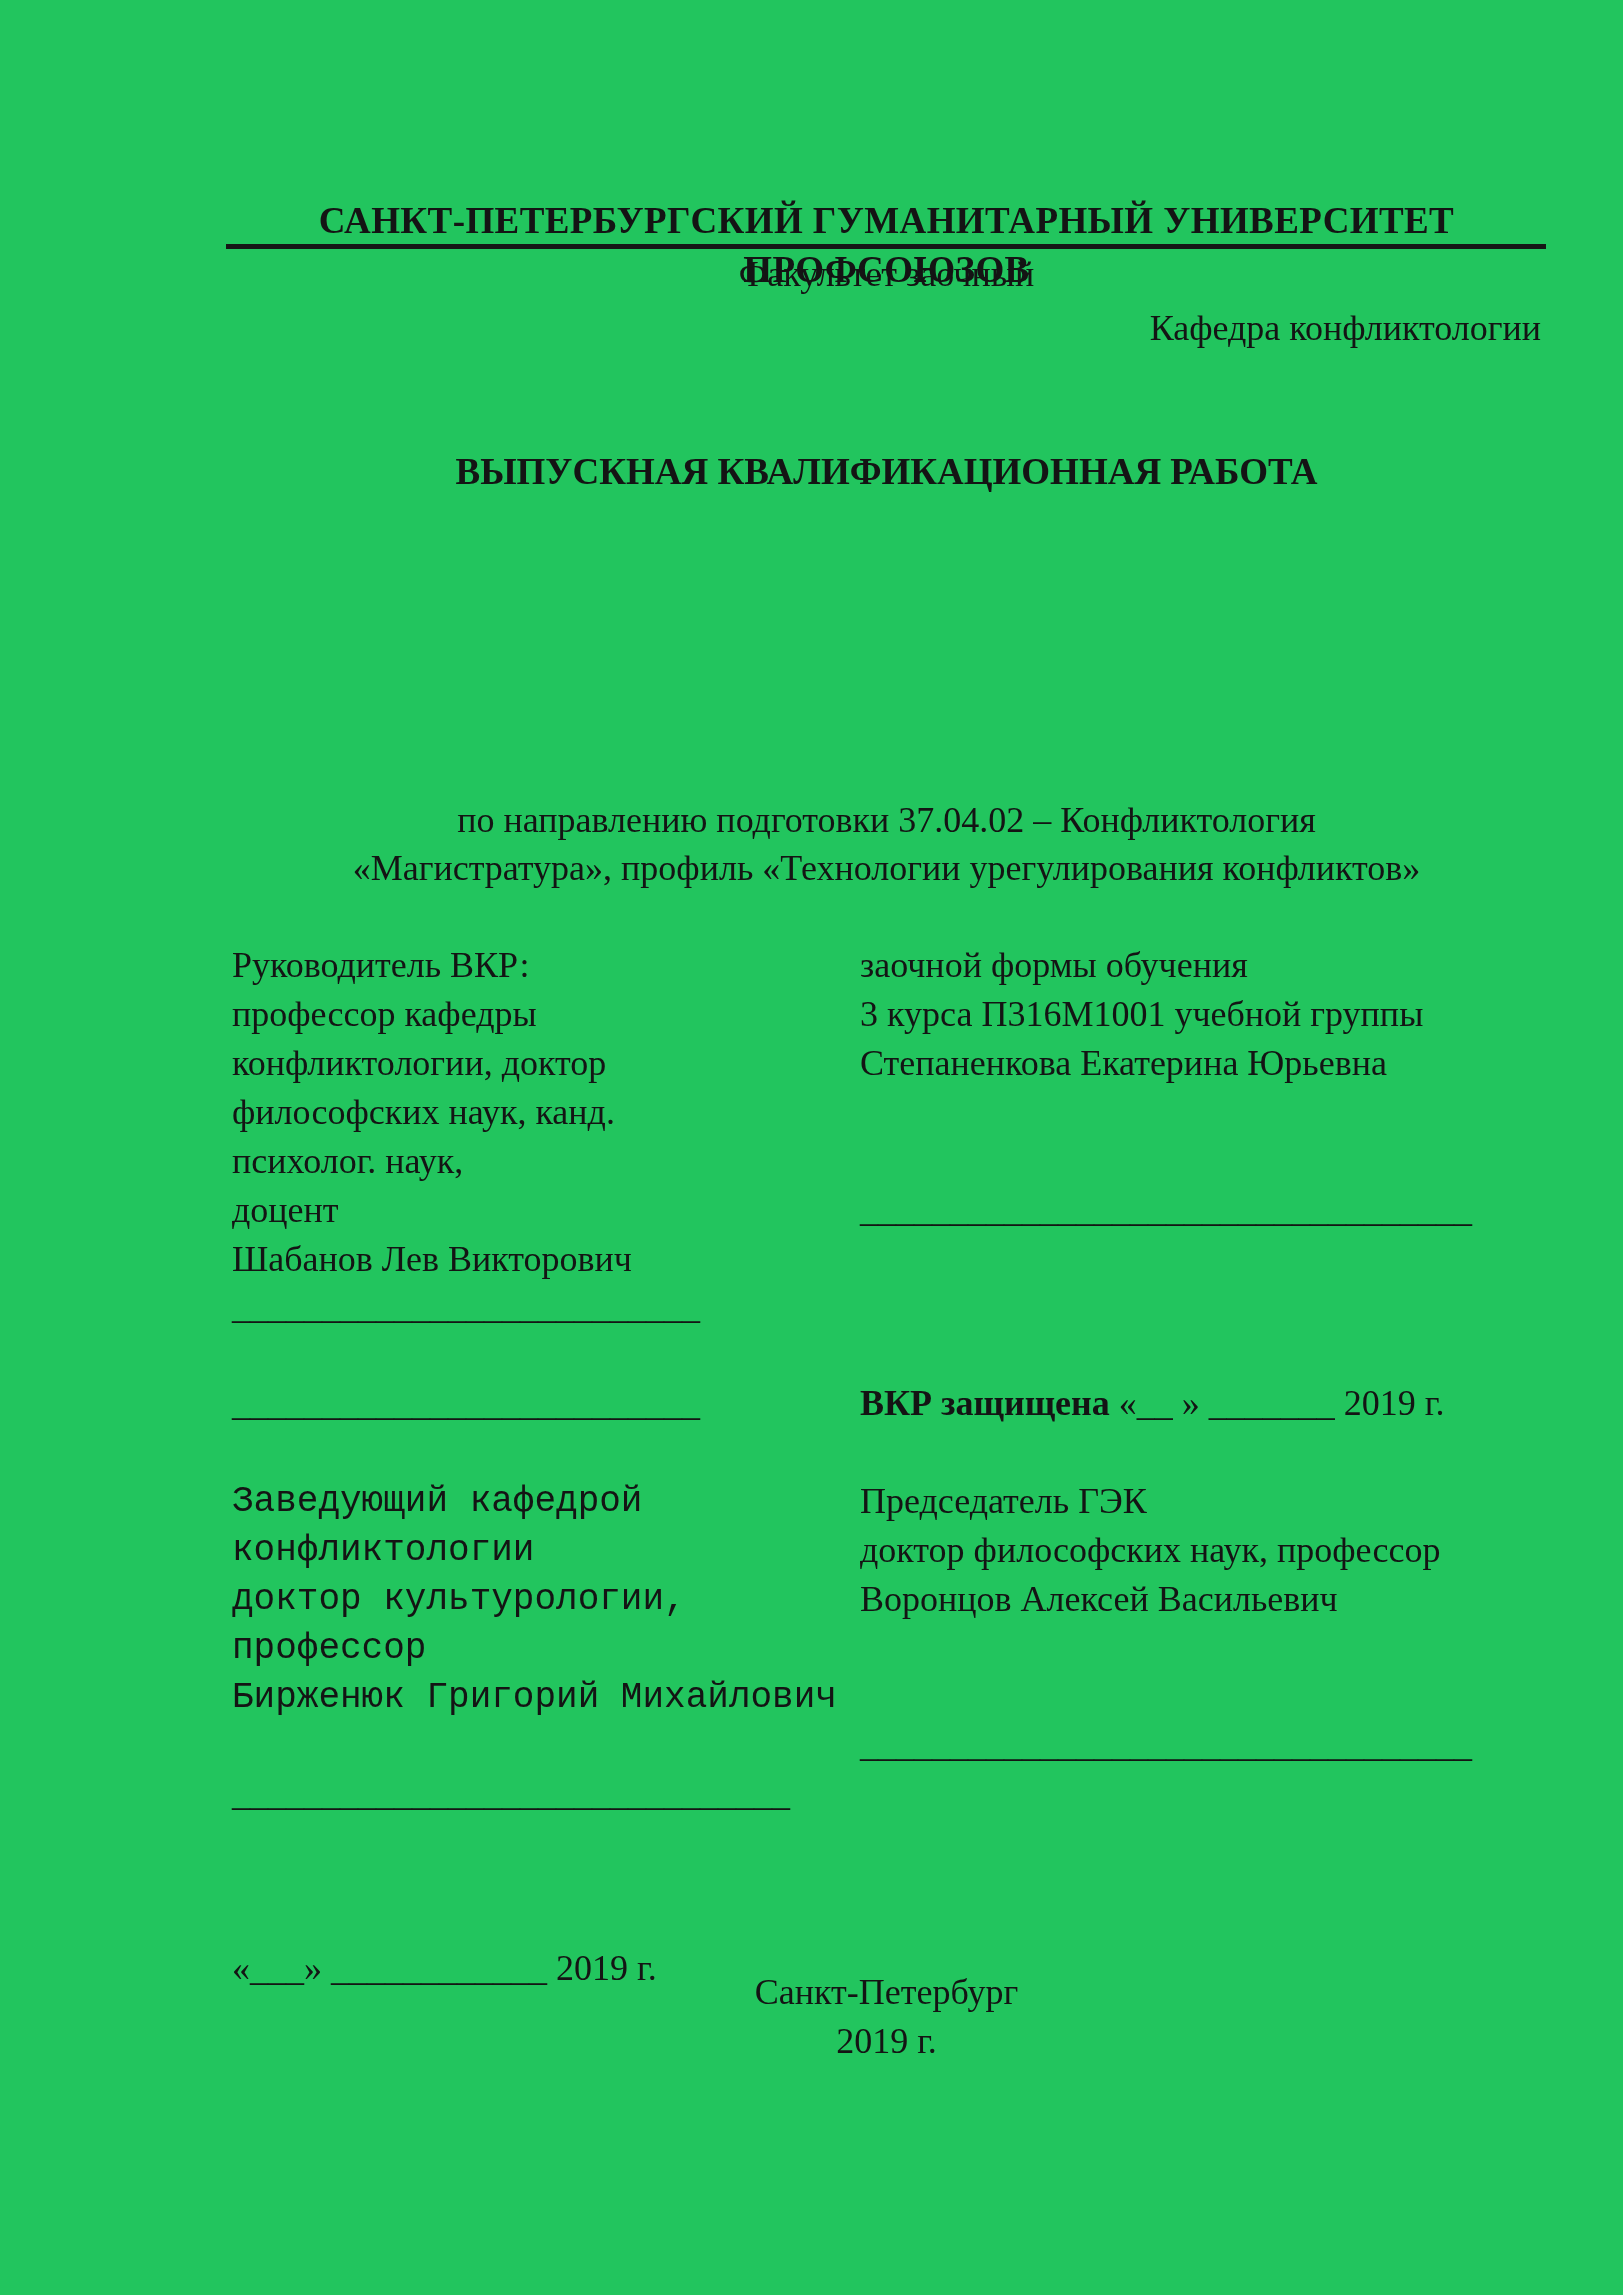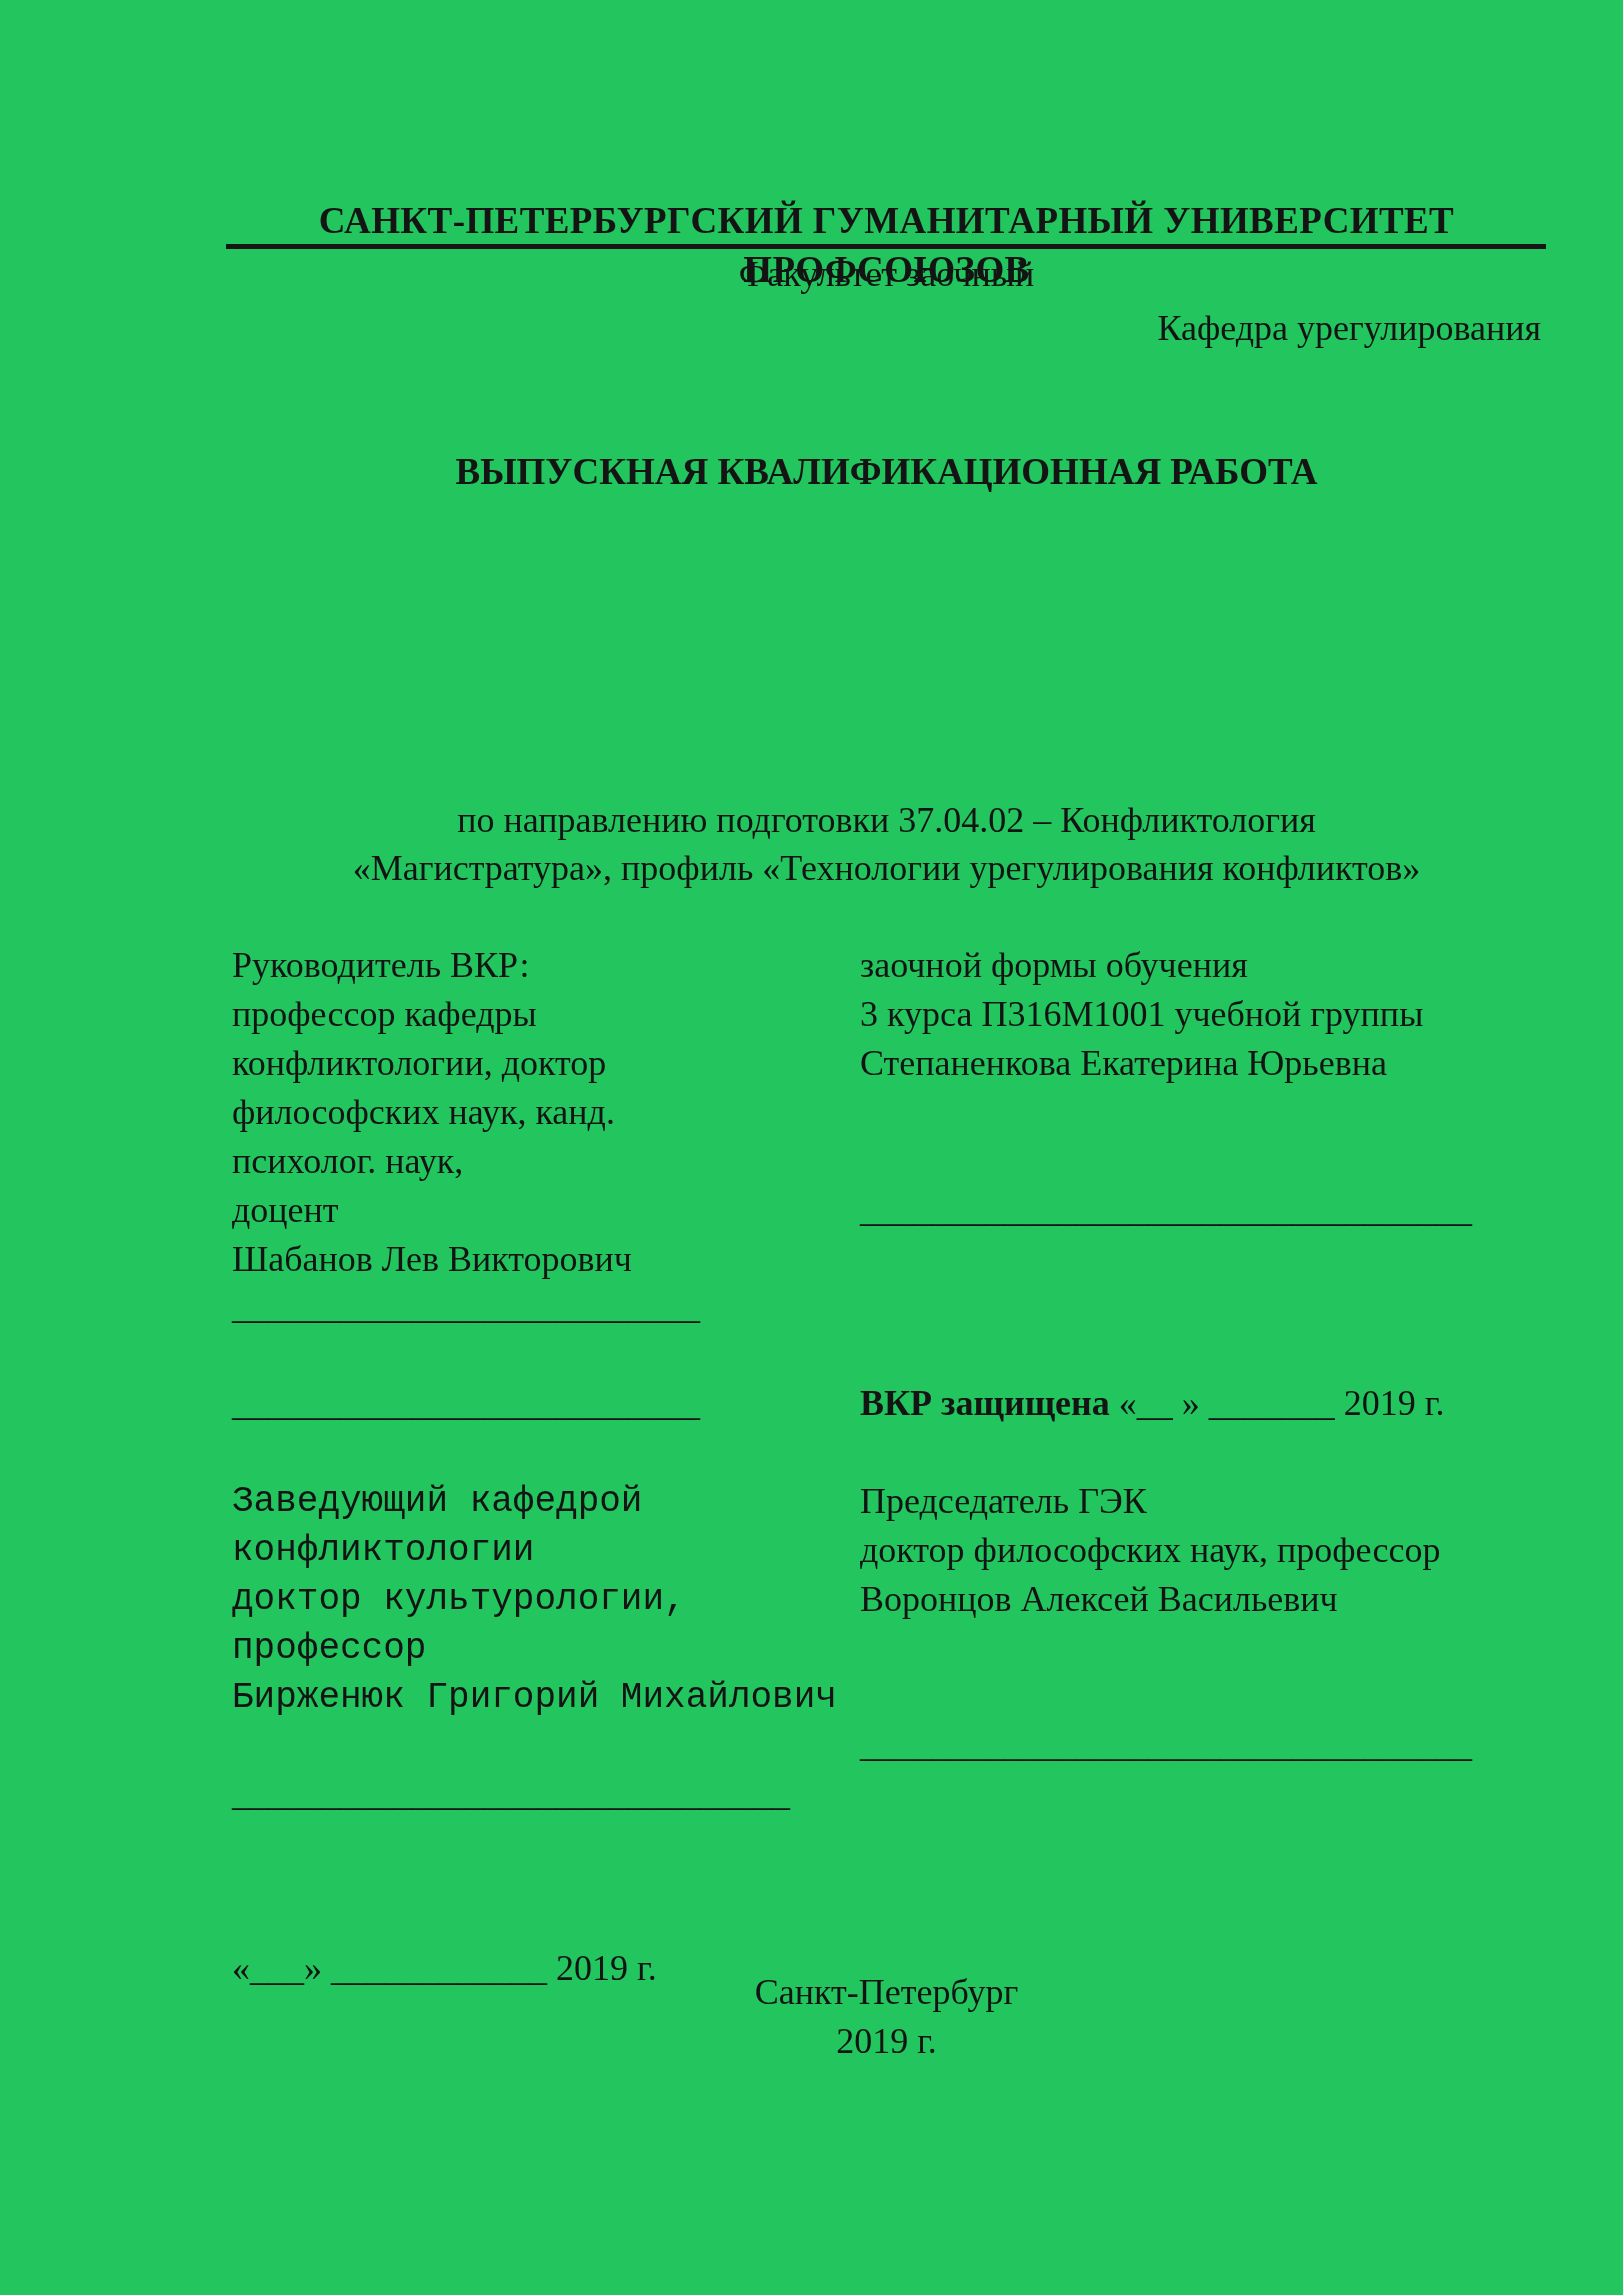--- a/index.html
+++ b/index.html
@@ -86,21 +86,21 @@
 <body>
 
 <div class="page">
 
   <div class="abs content center univ-name">САНКТ-ПЕТЕРБУРГСКИЙ ГУМАНИТАРНЫЙ УНИВЕРСИТЕТ ПРОФСОЮЗОВ</div>
 
   <div class="abs header-rule"></div>
 
   <div class="abs content center faculty-line">Факультет заочный</div>
 
-  <div class="abs content right department-line">Кафедра урегулирования</div>
+  <div class="abs content right department-line">Кафедра конфликтологии</div>
 
   <div class="abs content center work-type">ВЫПУСКНАЯ КВАЛИФИКАЦИОННАЯ РАБОТА</div>
 
 
   <div class="abs content center program-block">
     <div>по направлению подготовки 37.04.02 – Конфликтология</div>
     <div>«Магистратура», профиль «Технологии урегулирования конфликтов»</div>
   </div>
 
   <div class="abs col-left sup-block">

